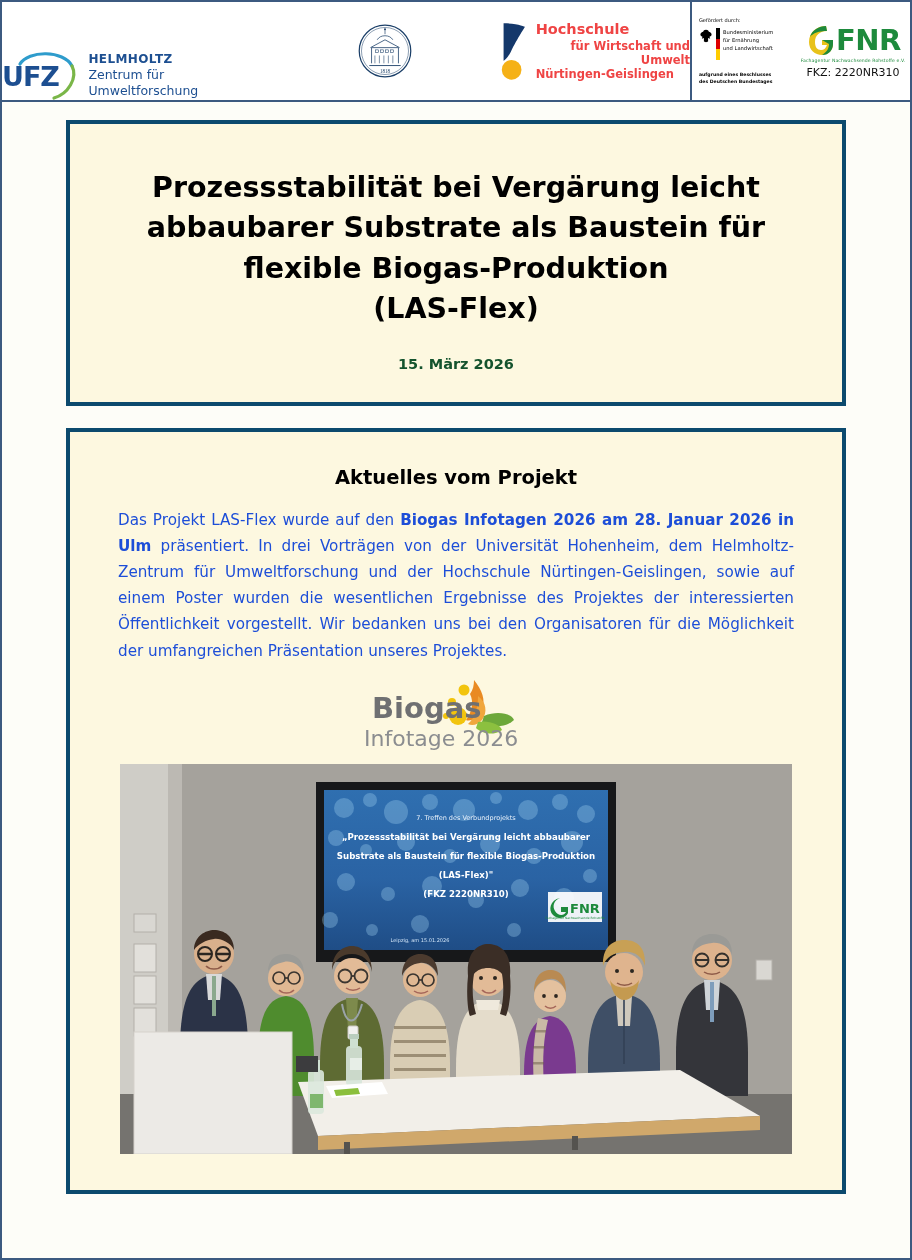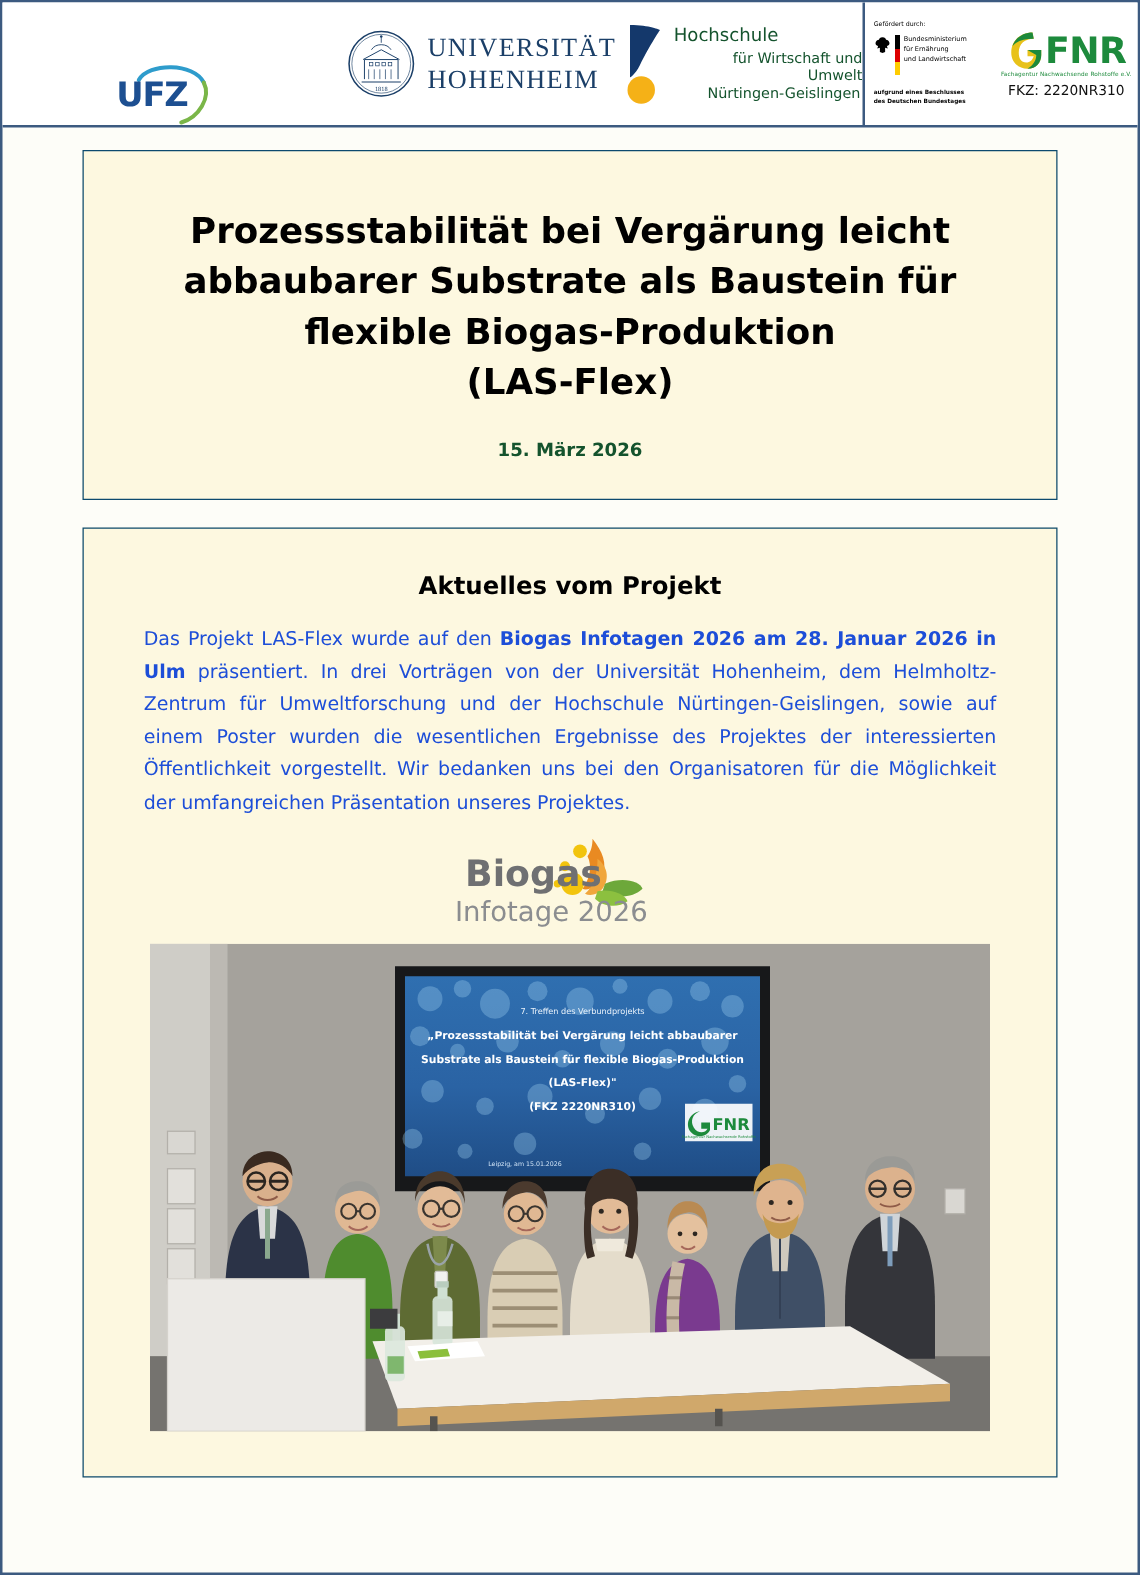--- a/index.html
+++ b/index.html
@@ -76,28 +76,28 @@
     font-family: "Liberation Serif", "DejaVu Serif", serif;
     color: #1b3f68;
     font-size: 21px;
     letter-spacing: 1.1px;
     line-height: 1.18;
   }
 
   
   .hfwu { display: flex; align-items: center; gap: 7px; }
   .hfwu-text {
-    color: #14532d;
-    font-family: "DejaVu Sans", sans-serif;
-    font-weight: normal;
+    color: #ef4444;
+    font-family: "DejaVu Sans", sans-serif;
+    font-weight: bold;
     line-height: 1.22;
   }
   .hfwu-l1 { font-size: 14.5px; }
   .hfwu-l2 { font-size: 11.5px; text-align: right; }
-  .hfwu-l3 { font-size: 11.5px; margin-left: 27px; }
+  .hfwu-l3 { font-size: 11.5px; }
 
   
   .fnr-wrap { display: flex; align-items: center; height: 100%; }
   .bmel {
     width: 104px;
     font-family: "DejaVu Sans", sans-serif;
     color: #000;
     padding-left: 6px;
     box-sizing: border-box;
   }
@@ -116,21 +116,21 @@
   }
   .fnr-sub { font-size: 4.6px; color: #1d8a3c; margin-top: 1px; letter-spacing: 0.1px; }
   .fkz { font-size: 11px; color: #111; margin-top: 3px; }
 
   
   .box {
     box-sizing: border-box;
     margin: 0 auto;
     width: 780px;
     background: #fdf8e0;
-    border: 1px solid #0c4a6e;
+    border: 4px solid #0c4a6e;
   }
   .box-title { margin-top: 18px; padding: 44px 56px 30px; }
   .box-news  { margin-top: 22px; padding: 34px 48px 36px; }
 
   h1.title {
     margin: 0;
     font-family: "DejaVu Sans", sans-serif;
     font-weight: bold;
     font-size: 28.5px;
     line-height: 1.42;
@@ -186,20 +186,24 @@
   <div class="logo-band">
 
     <div class="logo-cell cell-ufz">
       <div class="ufz">
         <div class="ufz-mark">
           <svg class="ufz-arc" width="86" height="54" viewBox="0 0 86 54">
             <path d="M18 16 C 26 2, 62 2, 70 18" stroke="#2e9ccc" stroke-width="3.2" fill="none" stroke-linecap="round"></path>
             <path d="M70 18 C 76 30, 66 46, 52 50" stroke="#7ab648" stroke-width="3.2" fill="none" stroke-linecap="round"></path>
           </svg>
           <span class="ufz-word">UFZ</span>
+        </div>
+        <div class="ufz-text">
+          <div class="ufz-t1">HELMHOLTZ</div>
+          <div class="ufz-t2">Zentrum für Umweltforschung</div>
         </div>
       </div>
     </div>
 
     <div class="logo-cell cell-uhoh">
       <div class="uhoh">
         <svg width="56" height="56" viewBox="0 0 100 100">
           <circle cx="50" cy="50" r="46" fill="none" stroke="#1b3f68" stroke-width="2.2"></circle>
           <circle cx="50" cy="50" r="42" fill="none" stroke="#1b3f68" stroke-width="0.9"></circle>
           <path d="M22 76 L78 76" stroke="#1b3f68" stroke-width="1.6"></path>
@@ -208,24 +212,20 @@
           <path d="M36 30 A16 14 0 0 1 64 30" fill="none" stroke="#1b3f68" stroke-width="1.3"></path>
           <path d="M50 12 L50 20" stroke="#1b3f68" stroke-width="1.2"></path>
           <circle cx="50" cy="11" r="1.8" fill="#1b3f68"></circle>
           <rect x="33" y="48" width="5" height="5" fill="none" stroke="#1b3f68" stroke-width="1"></rect>
           <rect x="42" y="48" width="5" height="5" fill="none" stroke="#1b3f68" stroke-width="1"></rect>
           <rect x="51" y="48" width="5" height="5" fill="none" stroke="#1b3f68" stroke-width="1"></rect>
           <rect x="60" y="48" width="5" height="5" fill="none" stroke="#1b3f68" stroke-width="1"></rect>
           <path d="M32 58 L32 72 M40 58 L40 72 M48 58 L48 72 M56 58 L56 72 M64 58 L64 72" stroke="#1b3f68" stroke-width="1"></path>
           <text x="50" y="89" font-family="Liberation Serif, serif" font-size="9" fill="#1b3f68" text-anchor="middle">1818</text>
         </svg>
-        <div class="uhoh-text">
-          <div>UNIVERSITÄT</div>
-          <div>HOHENHEIM</div>
-        </div>
       </div>
     </div>
 
     <div class="logo-cell cell-hfwu">
       <div class="hfwu">
         <svg width="32" height="66" viewBox="0 0 32 66">
           <path d="M4 2 C 20 2, 28 6, 28 6 C 28 6, 20 18, 12 34 C 8 42, 4 44, 4 44 Z" fill="#14386b"></path>
           <circle cx="13" cy="54" r="11" fill="#f5b117"></circle>
         </svg>
         <div class="hfwu-text">

